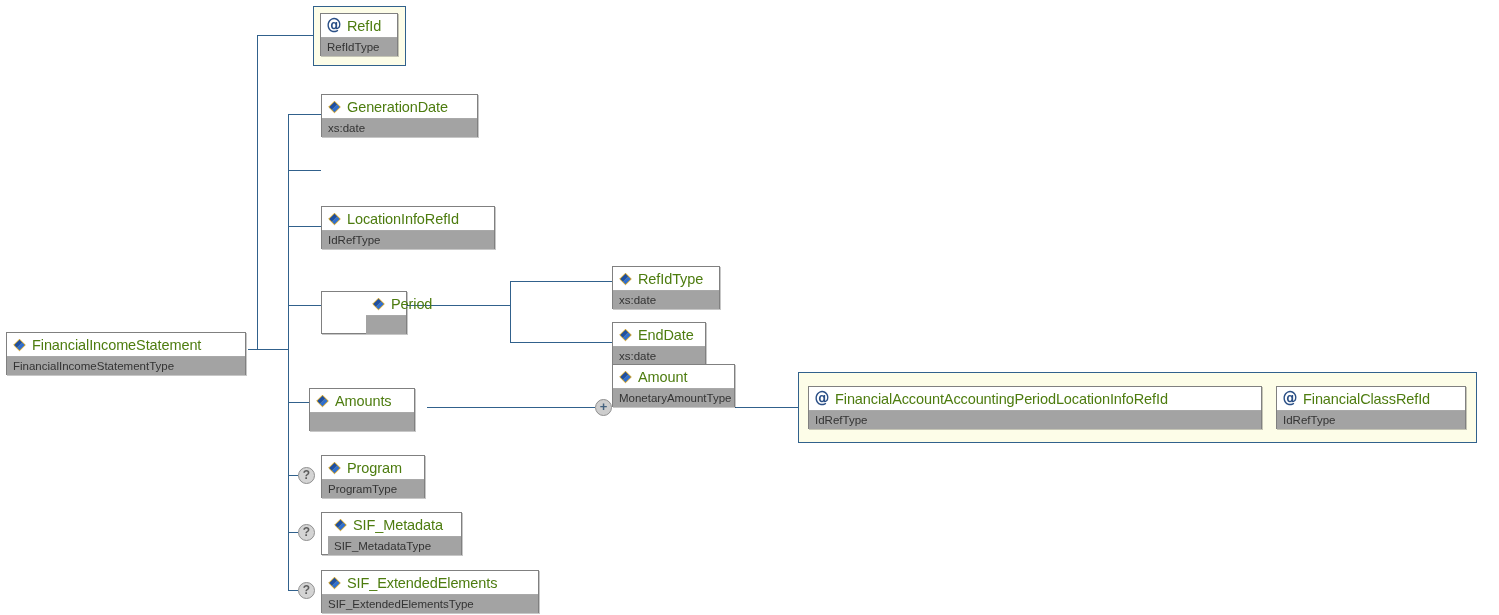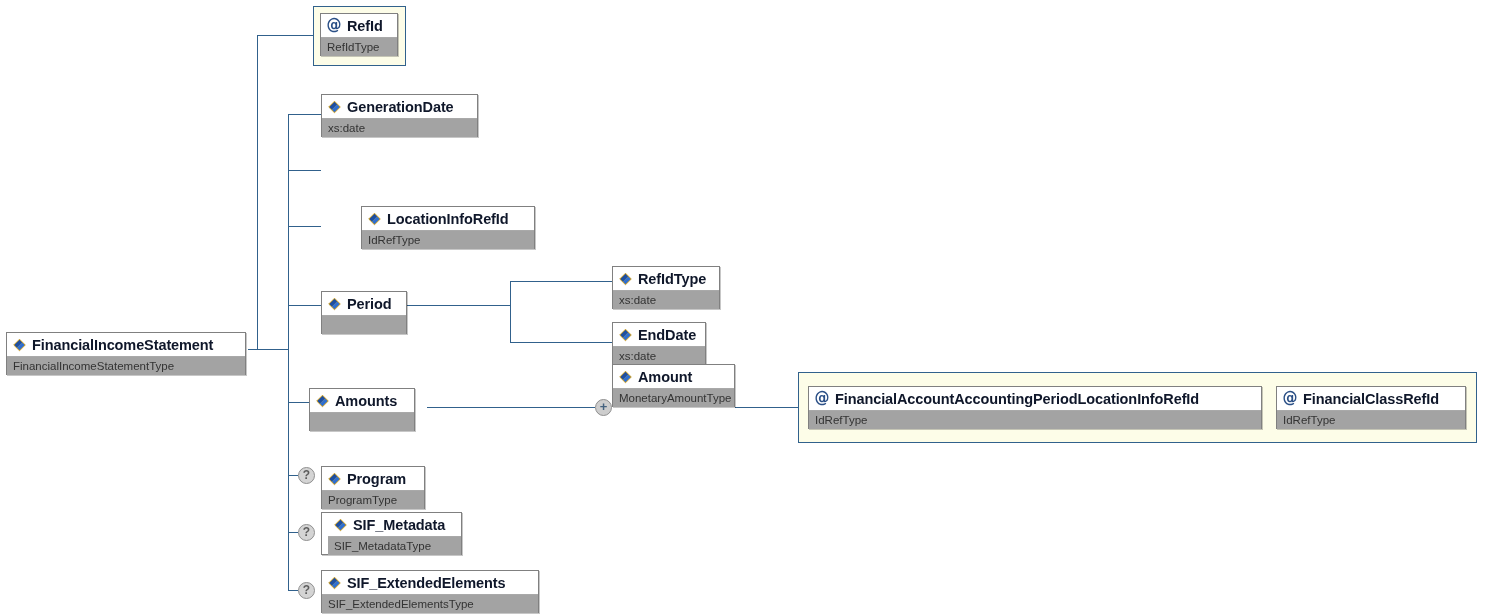--- a/index.html
+++ b/index.html
@@ -33,22 +33,22 @@
     align-items:center;
     gap:5px;
     background:#ffffff;
     padding:2px 6px 2px 5px;
     height:23px;
     box-sizing:border-box;
     white-space:nowrap;
   }
   .node .name .label{
     font-size:14.5px;
-    font-weight:bold;
-    color:#0f172a;
+    font-weight:normal;
+    color:#4d7c0f;
     letter-spacing:-0.1px;
     line-height:14px;
   }
   .node .type{
     background:#a3a3a3;
     border-top:1px solid #a9a9a9;
     height:19px;
     box-sizing:border-box;
     padding:1px 6px 0 6px;
     font-size:11.5px;
@@ -168,36 +168,36 @@
           <path d="M4.9 9.7 L10.2 4.4 L12.8 7 L7.5 12.3 Z" fill="#2f6fd0"></path>
           <path d="M7.5 1.2 L13.3 7 L7.5 12.8 L1.7 7 Z" fill="none" stroke="#b98c16" stroke-width="0.7"></path>
         </svg>
       </span>
       <span class="label">GenerationDate</span>
     </div>
     <div class="type">xs:date</div>
   </div>
 
 
-  <div class="node" style="left:321px;top:206px;width:174px;height:43px;margin-left:40px;">
+  <div class="node" style="left:321px;top:206px;width:174px;height:43px;">
     <div class="name">
       <span class="ico elem">
         <svg width="15" height="14" viewBox="0 0 15 14">
           <path d="M7.5 1.2 L13.3 7 L7.5 12.8 L1.7 7 Z" fill="#e8b52c"></path>
           <path d="M2.2 7 L7.5 1.7 L10.2 4.4 L4.9 9.7 Z" fill="#1f4fa0"></path>
           <path d="M4.9 9.7 L10.2 4.4 L12.8 7 L7.5 12.3 Z" fill="#2f6fd0"></path>
           <path d="M7.5 1.2 L13.3 7 L7.5 12.8 L1.7 7 Z" fill="none" stroke="#b98c16" stroke-width="0.7"></path>
         </svg>
       </span>
       <span class="label">LocationInfoRefId</span>
     </div>
     <div class="type">IdRefType</div>
   </div>
 
-  <div class="node no-type" style="left:321px;top:291px;width:86px;height:43px;">
+  <div class="node no-type" style="left:321px;top:291px;width:86px;height:43px;padding-left:44px;">
     <div class="name">
       <span class="ico elem">
         <svg width="15" height="14" viewBox="0 0 15 14">
           <path d="M7.5 1.2 L13.3 7 L7.5 12.8 L1.7 7 Z" fill="#e8b52c"></path>
           <path d="M2.2 7 L7.5 1.7 L10.2 4.4 L4.9 9.7 Z" fill="#1f4fa0"></path>
           <path d="M4.9 9.7 L10.2 4.4 L12.8 7 L7.5 12.3 Z" fill="#2f6fd0"></path>
           <path d="M7.5 1.2 L13.3 7 L7.5 12.8 L1.7 7 Z" fill="none" stroke="#b98c16" stroke-width="0.7"></path>
         </svg>
       </span>
       <span class="label">Period</span>
@@ -279,21 +279,21 @@
 
   <div class="node" style="left:1276px;top:386px;width:190px;height:43px;">
     <div class="name">
       <span class="ico attr">@</span>
       <span class="label">FinancialClassRefId</span>
     </div>
     <div class="type">IdRefType</div>
   </div>
 
   <div class="marker" style="left:298px;top:467px;">?</div>
-  <div class="node" style="left:321px;top:466px;width:104px;height:43px;">
+  <div class="node" style="left:321px;top:455px;width:104px;height:43px;">
     <div class="name">
       <span class="ico elem">
         <svg width="15" height="14" viewBox="0 0 15 14">
           <path d="M7.5 1.2 L13.3 7 L7.5 12.8 L1.7 7 Z" fill="#e8b52c"></path>
           <path d="M2.2 7 L7.5 1.7 L10.2 4.4 L4.9 9.7 Z" fill="#1f4fa0"></path>
           <path d="M4.9 9.7 L10.2 4.4 L12.8 7 L7.5 12.3 Z" fill="#2f6fd0"></path>
           <path d="M7.5 1.2 L13.3 7 L7.5 12.8 L1.7 7 Z" fill="none" stroke="#b98c16" stroke-width="0.7"></path>
         </svg>
       </span>
       <span class="label">Program</span>

